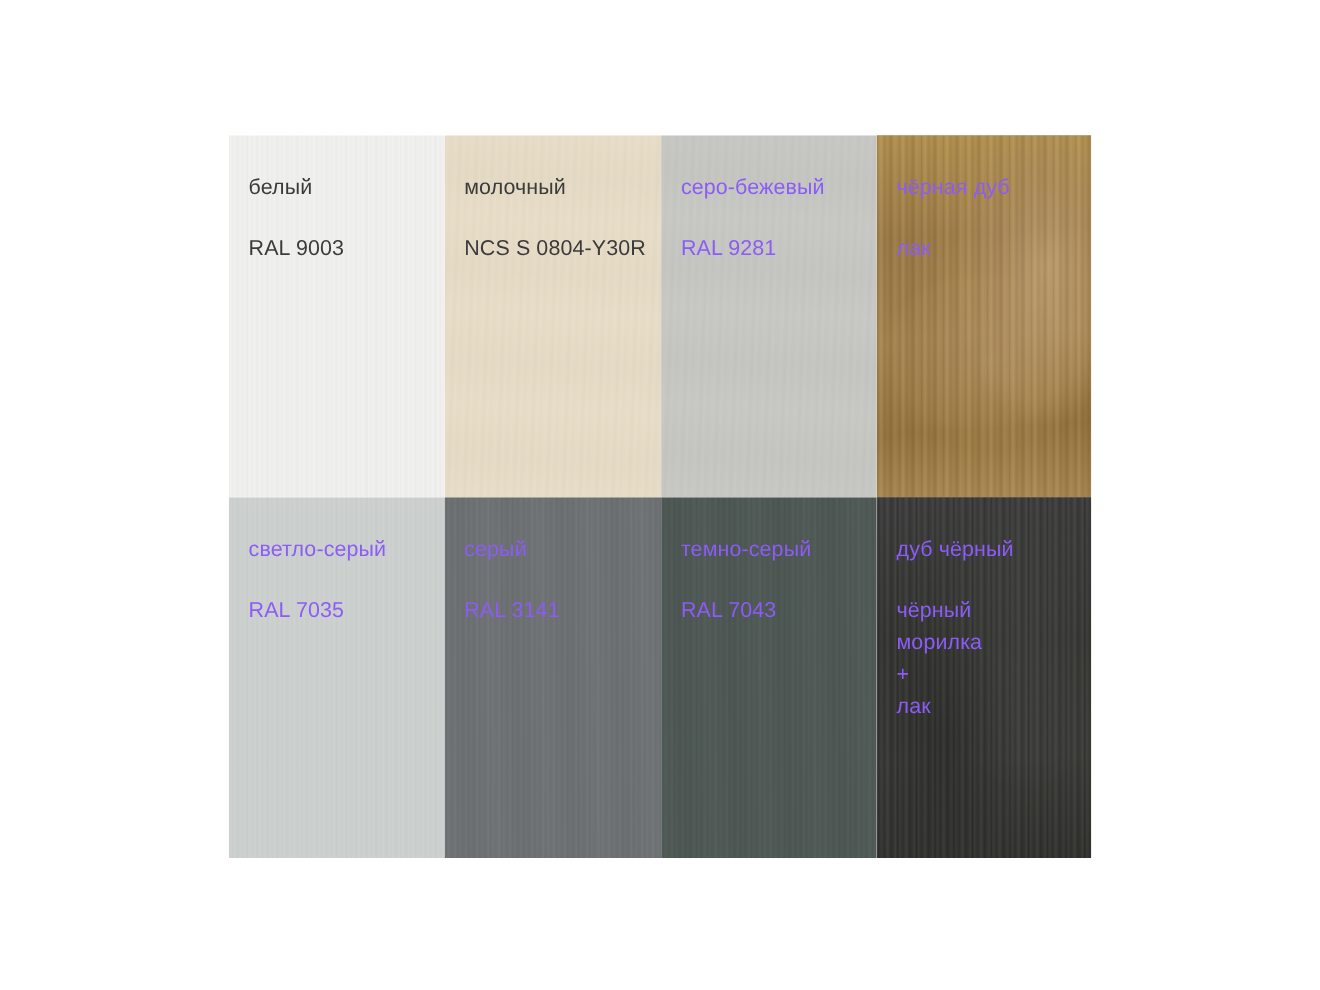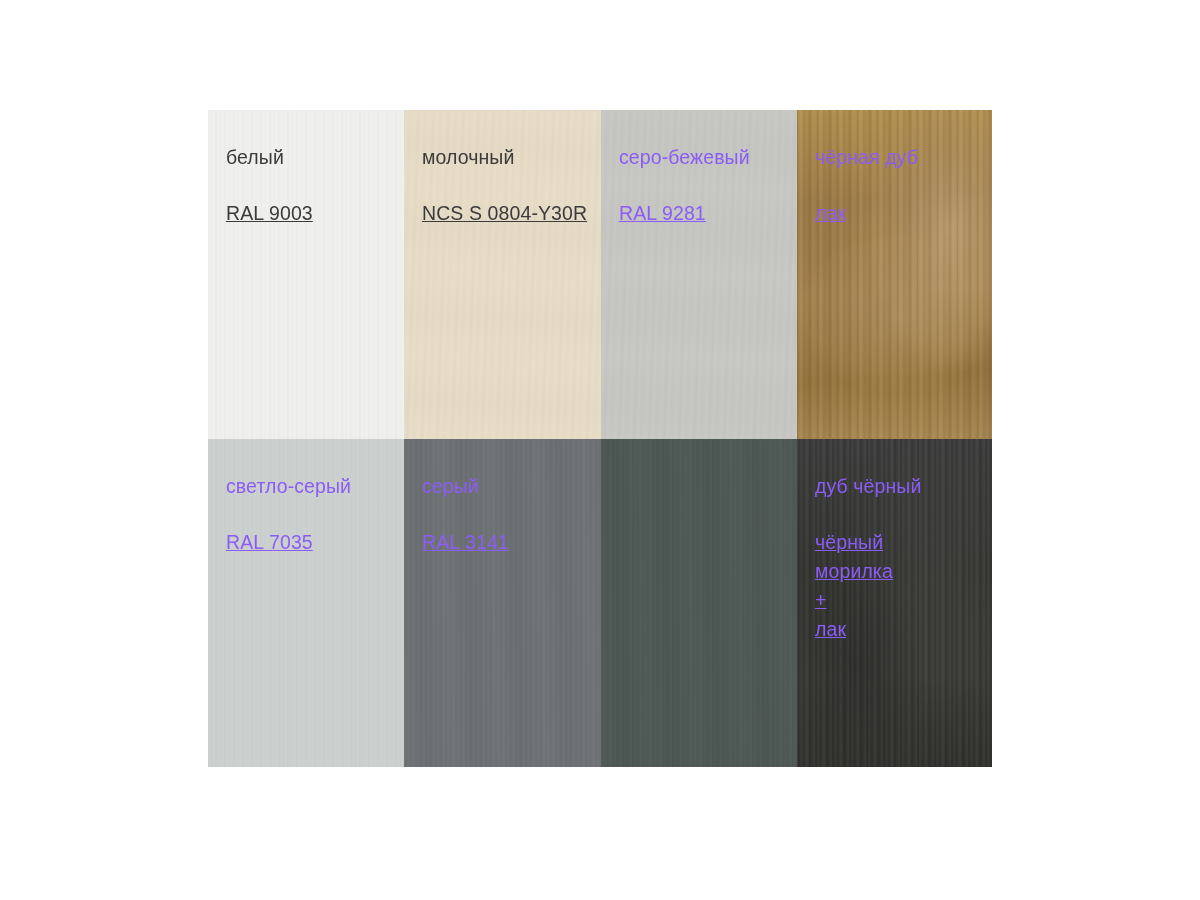--- a/index.html
+++ b/index.html
@@ -12,21 +12,21 @@
     width: 1200px;
     height: 900px;
     font-family: "Liberation Sans", sans-serif;
     overflow: hidden;
     position: relative;
   }
 
   #palette-grid {
     position: absolute;
     left: 208px;
-    top: 110px;
+    top: 123px;
     width: 784px;
     height: 657px;
     display: grid;
     grid-template-columns: 196px 197px 196px 195px;
     grid-template-rows: 329px 328px;
   }
 
   .swatch {
     position: relative;
     overflow: hidden;
@@ -58,21 +58,20 @@
     font-size: 19.5px;
     font-weight: 400;
     letter-spacing: 0.1px;
     line-height: 29px;
     margin-top: 30px;
     white-space: nowrap;
   }
 
   .swatch-code .code-line {
     display: block;
-    text-decoration: underline;
   }
 
   .text-dark .swatch-name,
   .text-dark .swatch-code { color: #3b3b3b; }
 
   .text-light .swatch-name,
   .text-light .swatch-code { color: #8b5cf6; }
 
   
   .grain {
@@ -236,20 +235,26 @@
       <div class="swatch-name">серый</div>
       <div class="swatch-code">
         <span class="code-line">RAL 3141</span>
       </div>
     </div>
   </div>
 
   <div class="swatch text-light">
     <div class="swatch-inner" style="background-color:#4d5753;"></div>
     <div class="grain grain-dark"></div>
+    <div class="swatch-labels">
+      <div class="swatch-name">темно-серый</div>
+      <div class="swatch-code">
+        <span class="code-line">RAL 7043</span>
+      </div>
+    </div>
   </div>
 
   <div class="swatch text-light">
     <div class="swatch-inner wood-oak-dark"></div>
     <div class="swatch-labels">
       <div class="swatch-name">дуб чёрный</div>
       <div class="swatch-code">
         <span class="code-line">чёрный</span>
         <span class="code-line">морилка</span>
         <span class="code-line">+</span>

